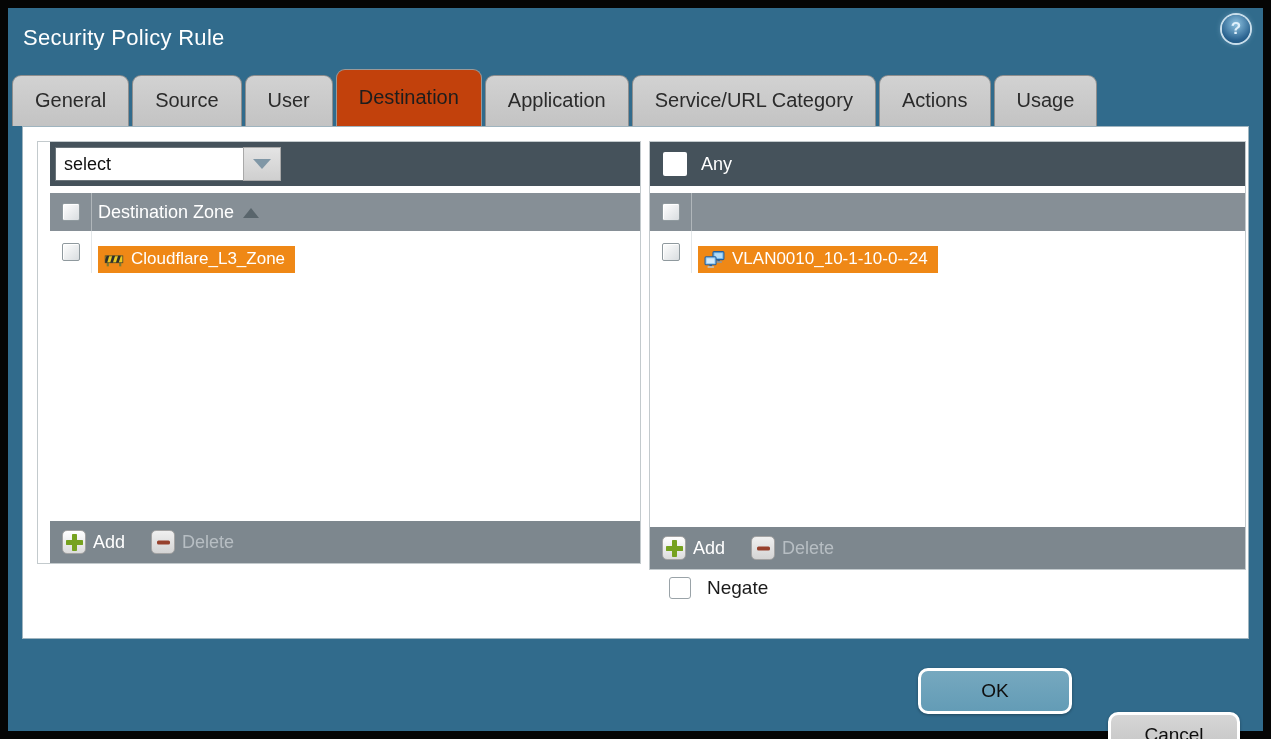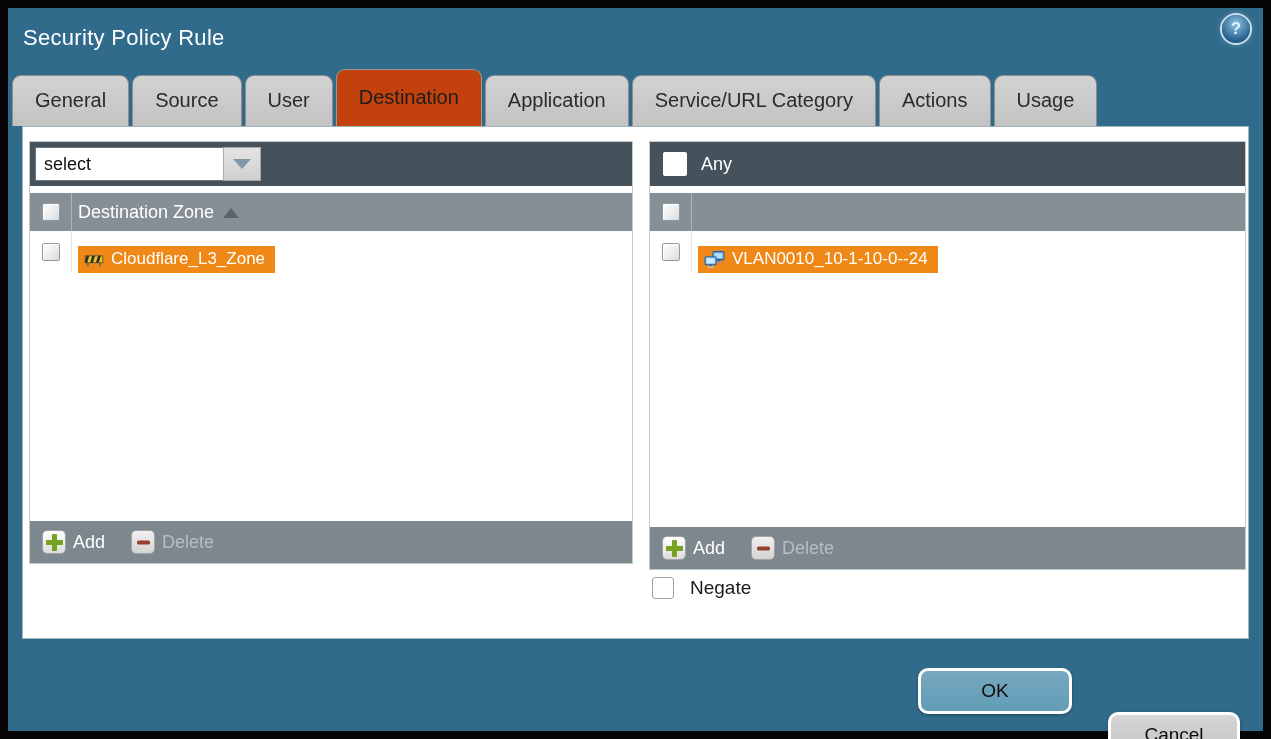--- a/index.html
+++ b/index.html
@@ -55,21 +55,21 @@
     position: absolute; left: 14px; top: 118px;
     width: 1227px; height: 513px;
     background: #ffffff;
     border: 1px solid #9fb4bf;
   }
   .panel {
     position: absolute; top: 14px;
     display: flex; flex-direction: column;
     border: 1px solid #c3cacd;
   }
-  .panel-left  { left: 6px;  width: 604px; height: 423px; }
+  .panel-left  { left: 14px;  width: 604px; height: 423px; padding-left: 12px; }
   .panel-right { left: 626px; width: 597px; height: 429px; }
   .panel-toolbar {
     height: 44px; background: #45525b; flex: 0 0 auto;
     display: flex; align-items: center; padding: 0 5px;
   }
   .combo { display: flex; height: 34px; }
   .combo-input {
     width: 188px; height: 34px;
     border: 1px solid #6b757b; border-right: none;
     font-family: "Liberation Sans", sans-serif;
@@ -139,21 +139,21 @@
   .action-icon {
     width: 24px; height: 24px; border-radius: 5px;
     background: linear-gradient(#ffffff, #dcdcdc);
     border: 1px solid #a3a3a3;
     display: flex; align-items: center; justify-content: center;
   }
   .action-label { font-size: 18px; color: #ffffff; }
   .action-btn.disabled .action-label { color: #b7bec3; }
   .action-btn.disabled .action-icon { background: linear-gradient(#f0f0f0, #d4d4d4); }
   .negate-row {
-    position: absolute; left: 629px; top: 450px;
+    position: absolute; left: 646px; top: 450px;
     display: flex; align-items: center; gap: 16px;
   }
   .checkbox-negate {
     width: 22px; height: 22px; background: #ffffff;
     border: 1px solid #9aa3a8; border-radius: 3px; cursor: pointer;
   }
   .negate-label { font-size: 19px; color: #1b1b1b; }
   
   .btn {
     position: absolute; top: 660px; height: 46px;

